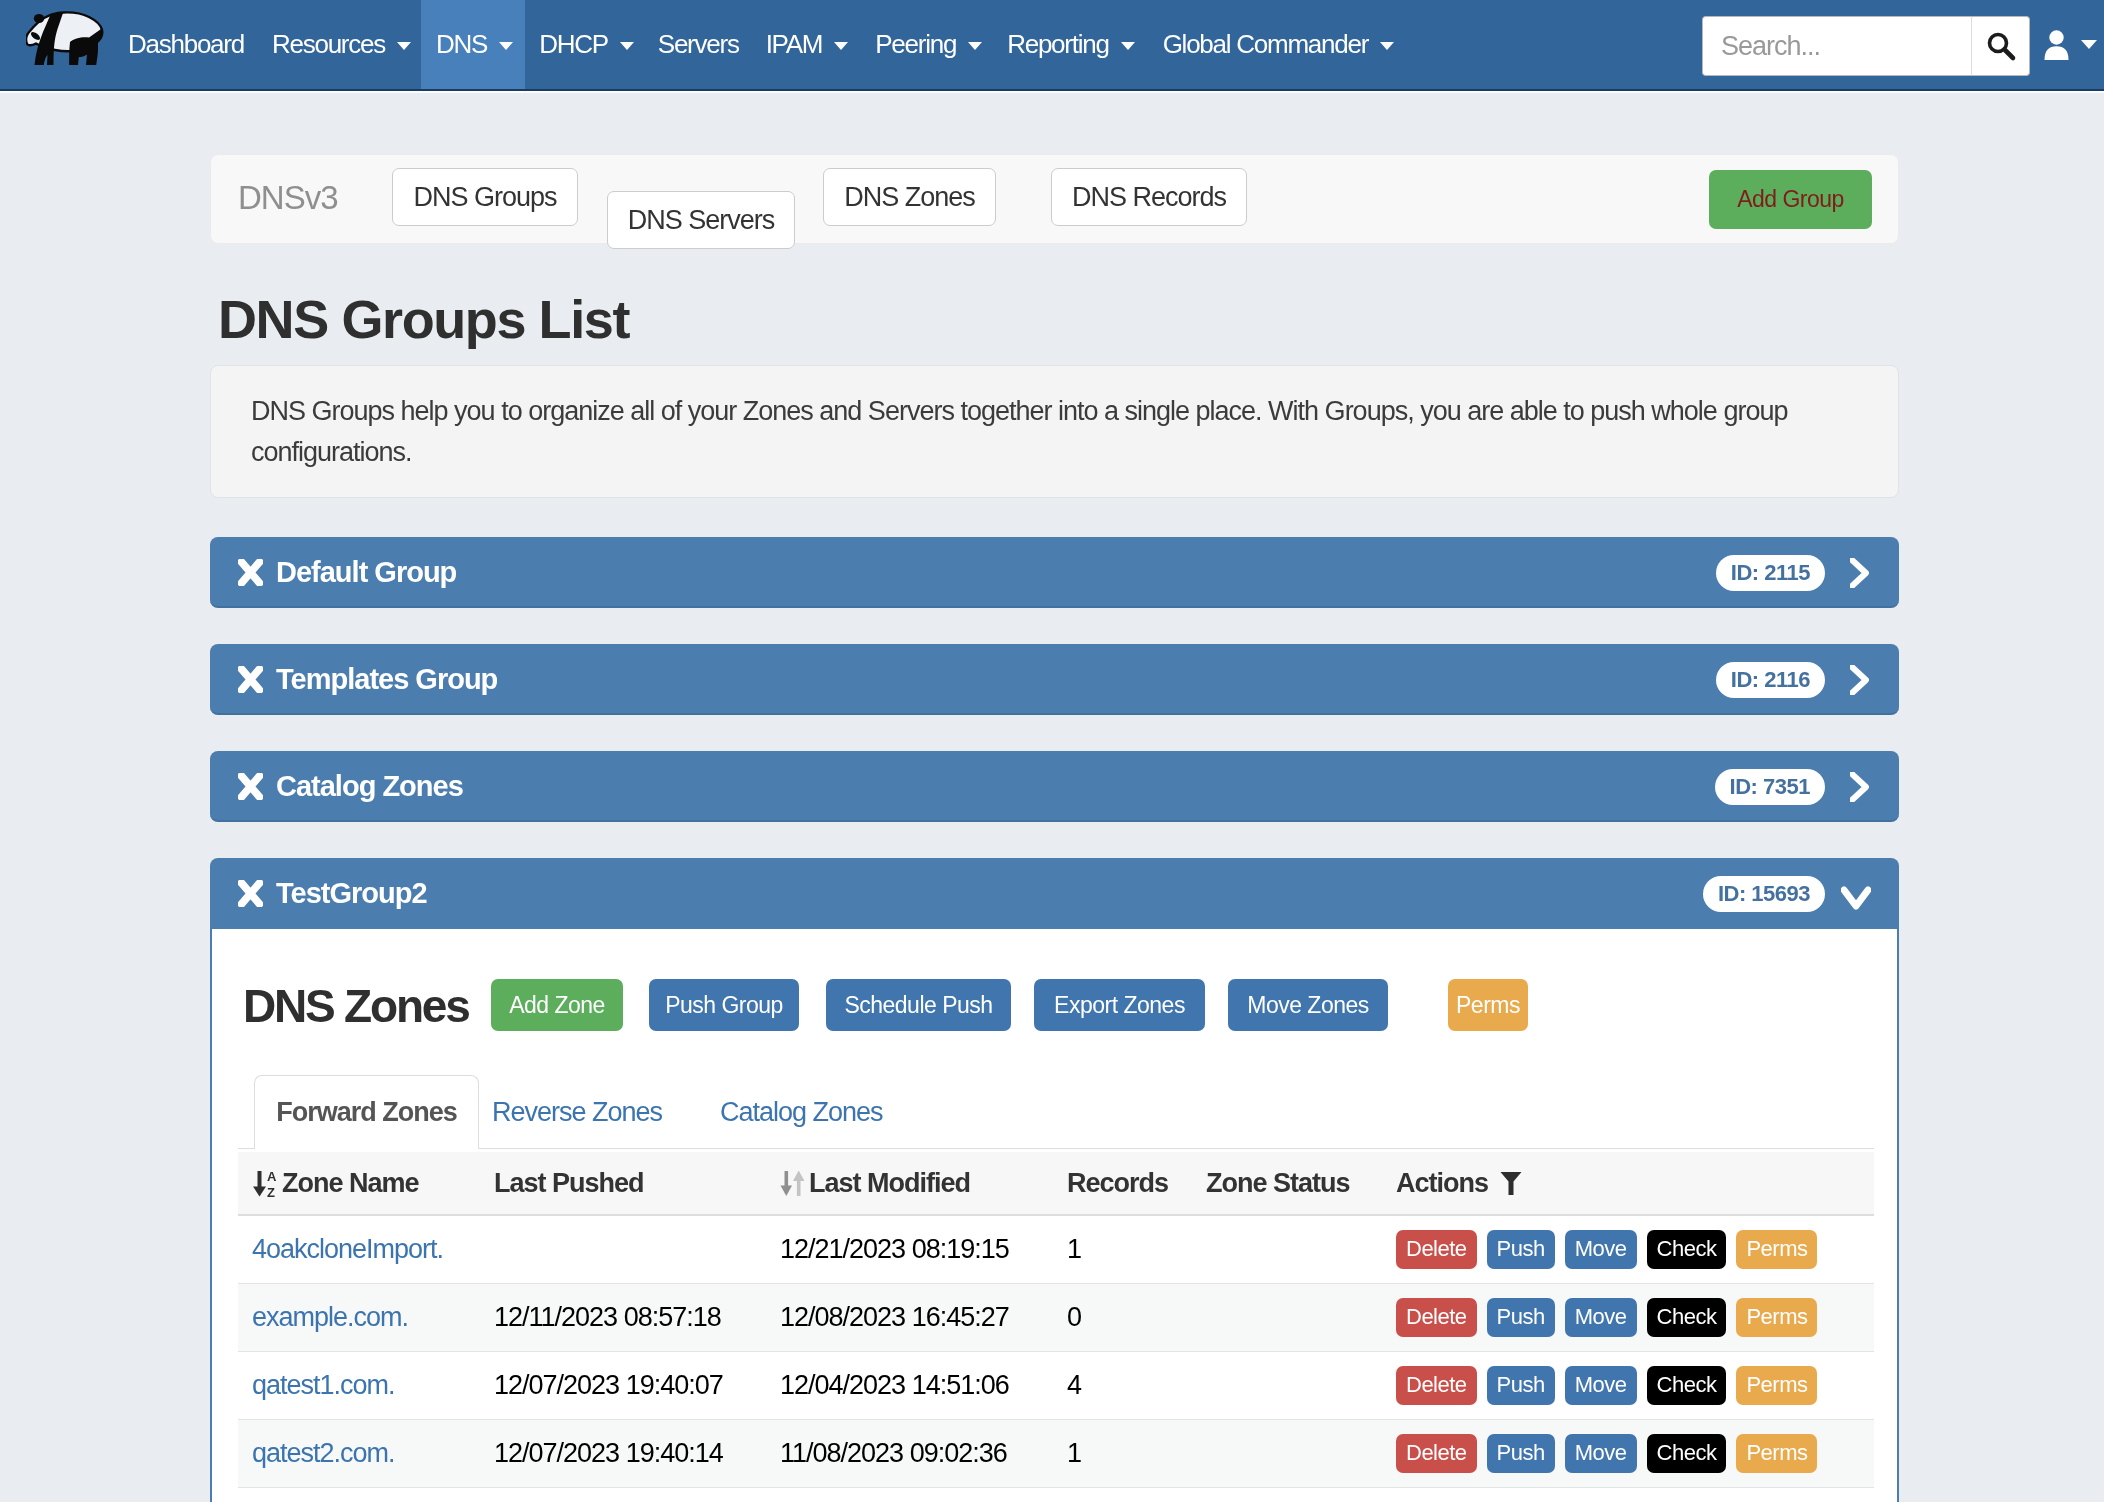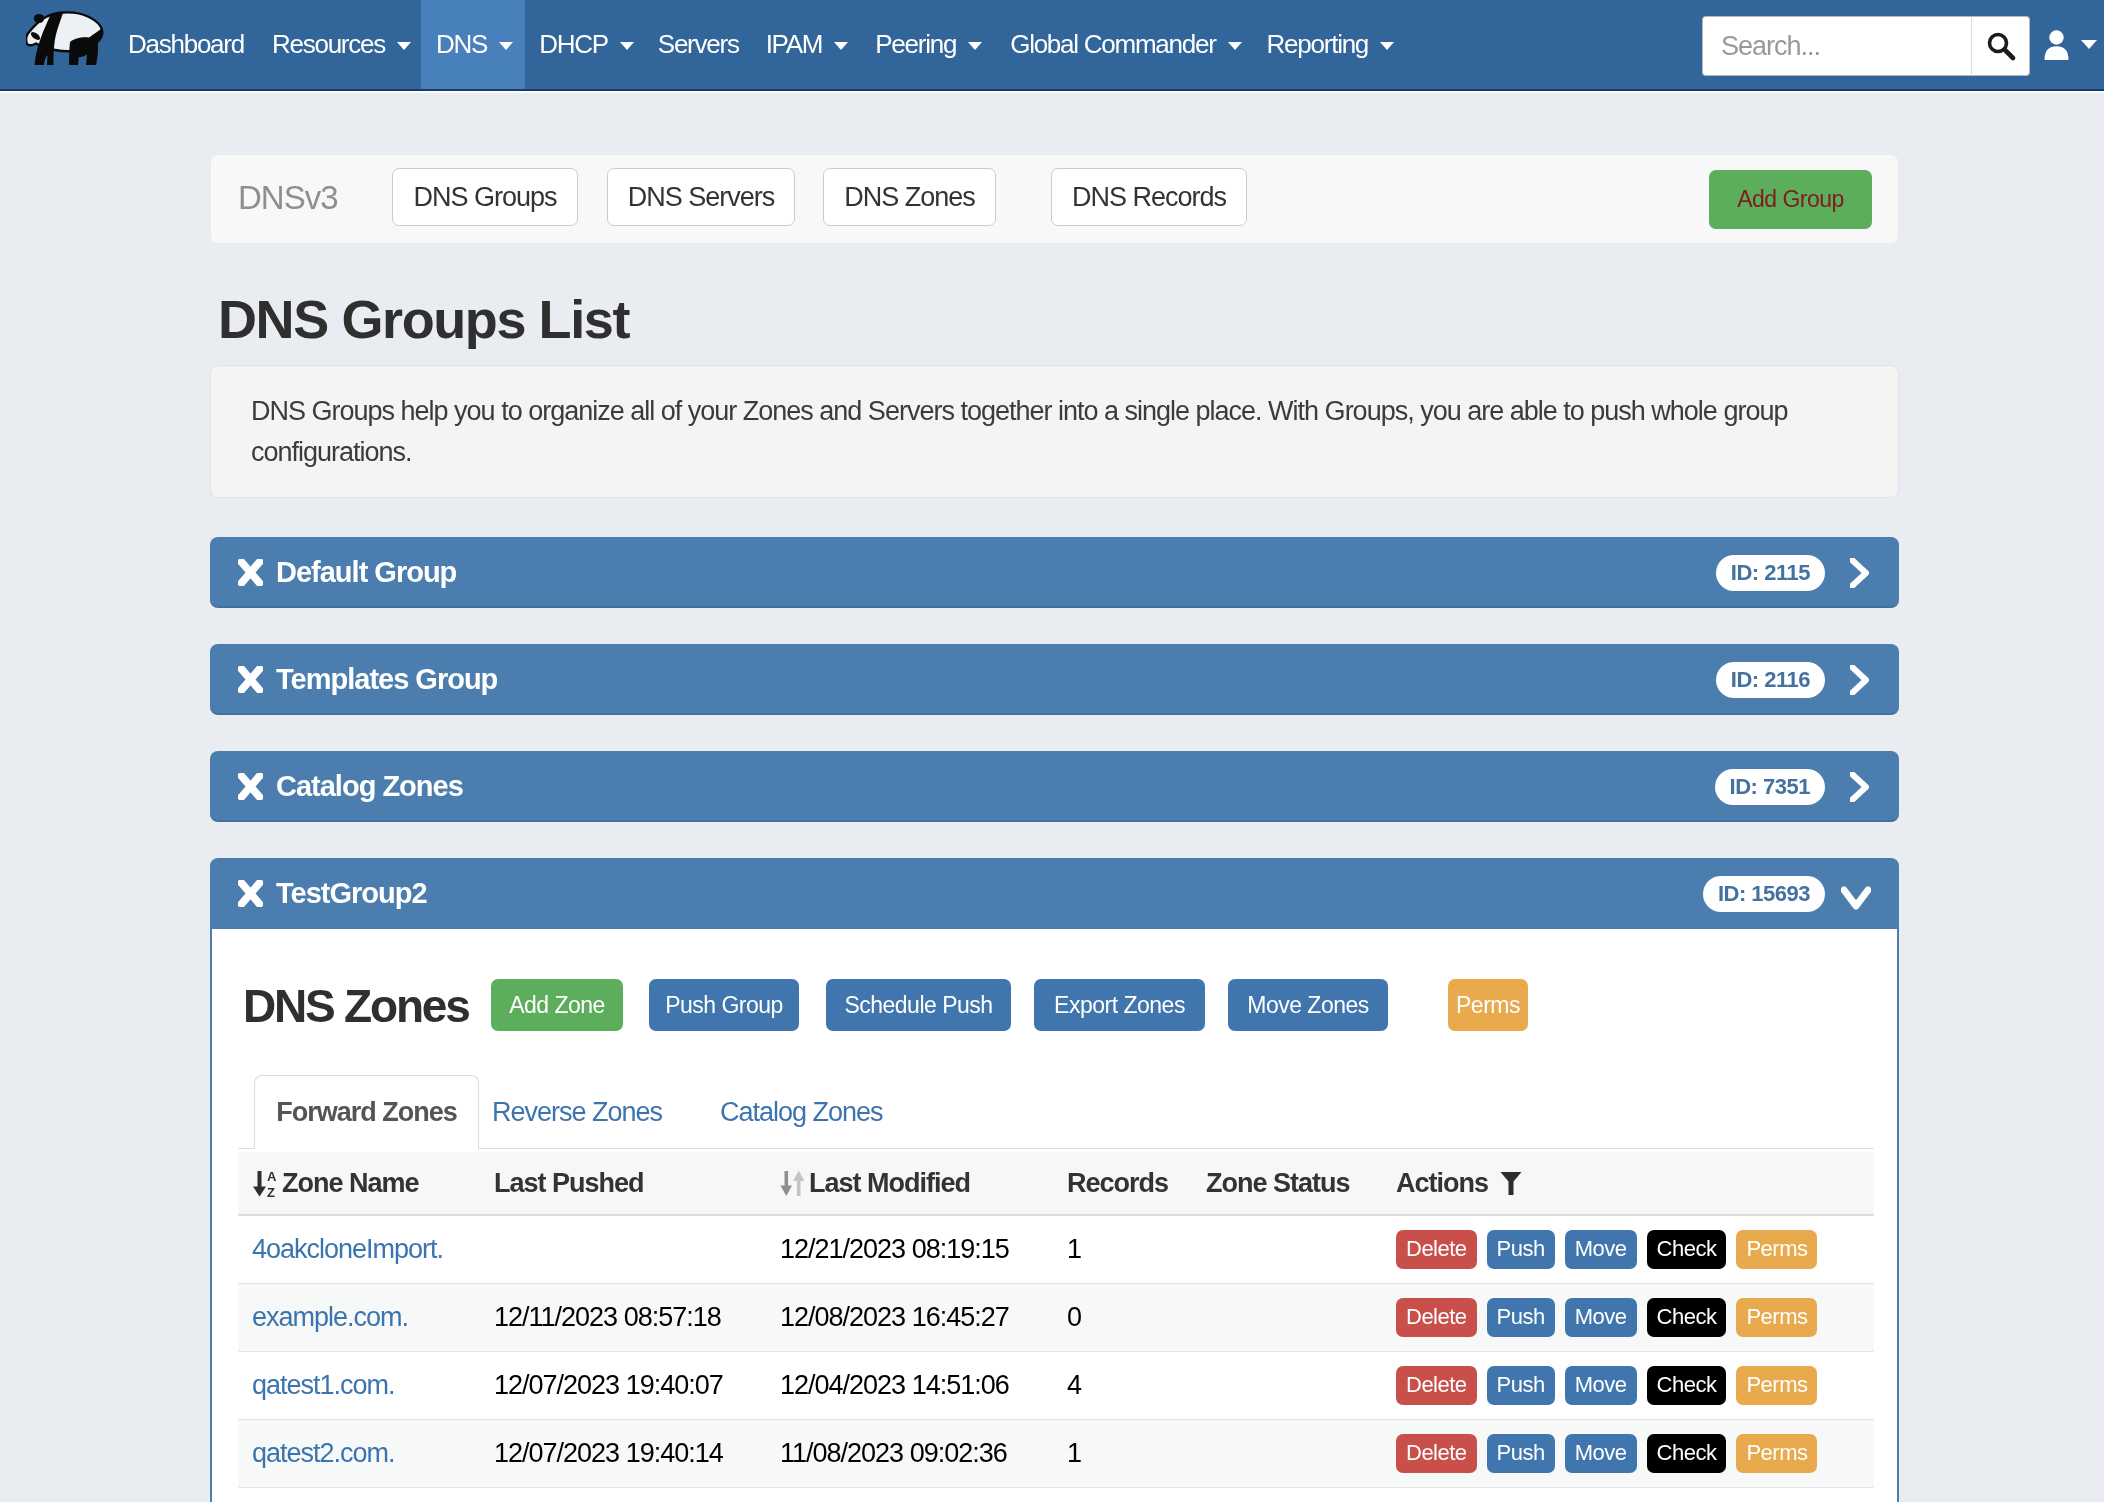--- a/index.html
+++ b/index.html
@@ -69,43 +69,43 @@
     <path d="M44,33 C48,29.5 56,27.5 63,28.5 L76.5,19 C77.5,25 76,30.5 72,33.5 L72,40 C72,45 71,50 70.2,56 L60,56 L61,45.5 C58,47.5 56,48 52.8,48 L52,56 L43.2,56 C43,48 43.2,40 44,33 Z" fill="#0a0a0a"></path>
   </svg>
   <ul class="nav-ul">
     <li style="margin-left:1px;">Dashboard</li>
     <li style="margin-left:2px;">Resources<span class="caret"></span></li>
     <li class="active" style="margin-left:-3px;padding:0 12px 0 15px;">DNS<span class="caret"></span></li>
     <li style="margin-left:1px;">DHCP<span class="caret"></span></li>
     <li style="margin-left:-2px;">Servers</li>
     <li style="margin-left:1px;">IPAM<span class="caret"></span></li>
     <li style="margin-left:1px;">Peering<span class="caret"></span></li>
+    <li style="margin-left:-1px;">Reporting<span class="caret"></span></li>
     <li style="margin-left:2px;">Global Commander<span class="caret"></span></li>
-    <li style="margin-left:-1px;">Reporting<span class="caret"></span></li>
   </ul>
   <div class="searchwrap">
     <div class="searchinput">Search...</div>
     <div class="searchbtn">
       <svg width="32" height="32" viewBox="0 0 32 32">
           <circle cx="13" cy="13" r="8.5" fill="none" stroke="#1c1c1c" stroke-width="3.6"></circle>
           <line x1="19.5" y1="19.5" x2="28" y2="28" stroke="#1c1c1c" stroke-width="4.6" stroke-linecap="round"></line>
         </svg>
     </div>
   </div>
   <svg class="usericon" width="25" height="30" viewBox="0 0 25 30">
     <circle cx="12.5" cy="7.5" r="7.2" fill="#fff"></circle>
     <path d="M0.5 30 C0.5 20 5 16.2 12.5 16.2 C20 16.2 24.5 20 24.5 30 Z" fill="#fff"></path>
   </svg>
   <div class="usercaret"></div>
 </nav>
 <div class="main">
   <div class="panel1">
     <div class="p1label">DNSv3</div>
     <div class="wbtn" style="left:181px;width:186px;">DNS Groups</div>
-    <div class="wbtn" style="left:396px;width:188px;">DNS Servers</div>
+    <div class="wbtn" style="left:396px;width:188px;margin-top:23px;">DNS Servers</div>
     <div class="wbtn" style="left:612px;width:173px;">DNS Zones</div>
     <div class="wbtn" style="left:813px;width:196px;margin-left:27px;">DNS Records</div>
     <div class="greenbtn" style="position:absolute;left:1498px;top:15px;width:163px;height:59px;">Add Group</div>
   </div>
   <h1 class="pagetitle">DNS Groups List</h1>
   <div class="descpanel">DNS Groups help you to organize all of your Zones and Servers together into a single place. With Groups, you are able to push whole group configurations.</div>
 
   <div class="gbar first">
     <svg class="xicon" width="25" height="27" viewBox="0 0 25 27">
         <path d="M3.5 3 L21.5 24 M21.5 3 L3.5 24" stroke="#fff" stroke-width="7.6" stroke-linecap="round"></path>

